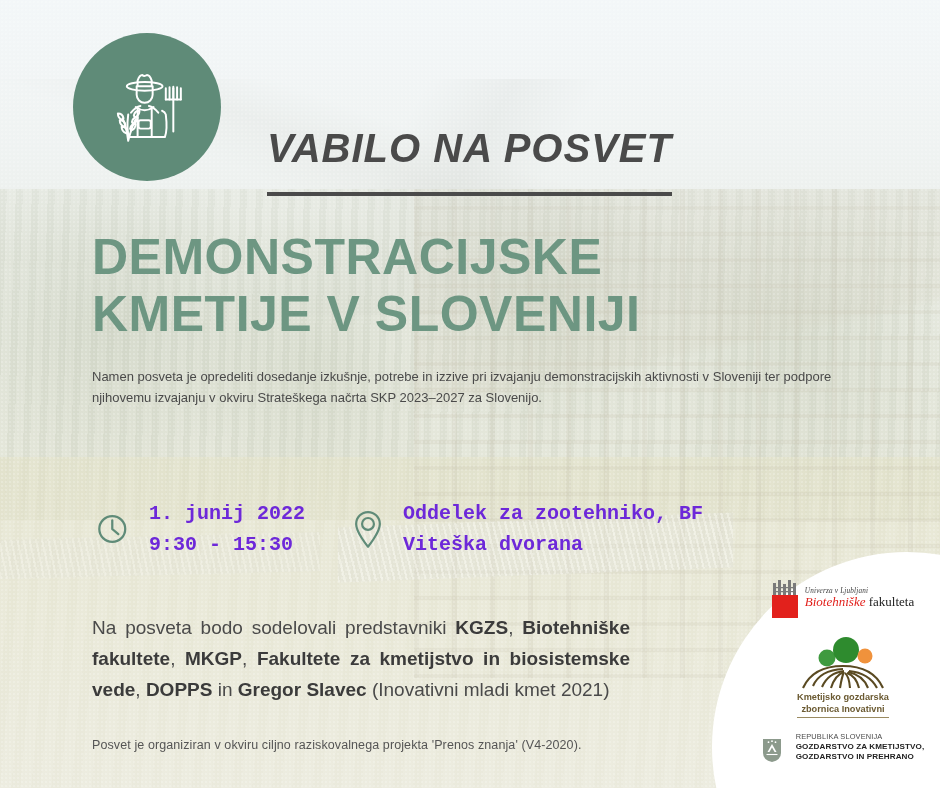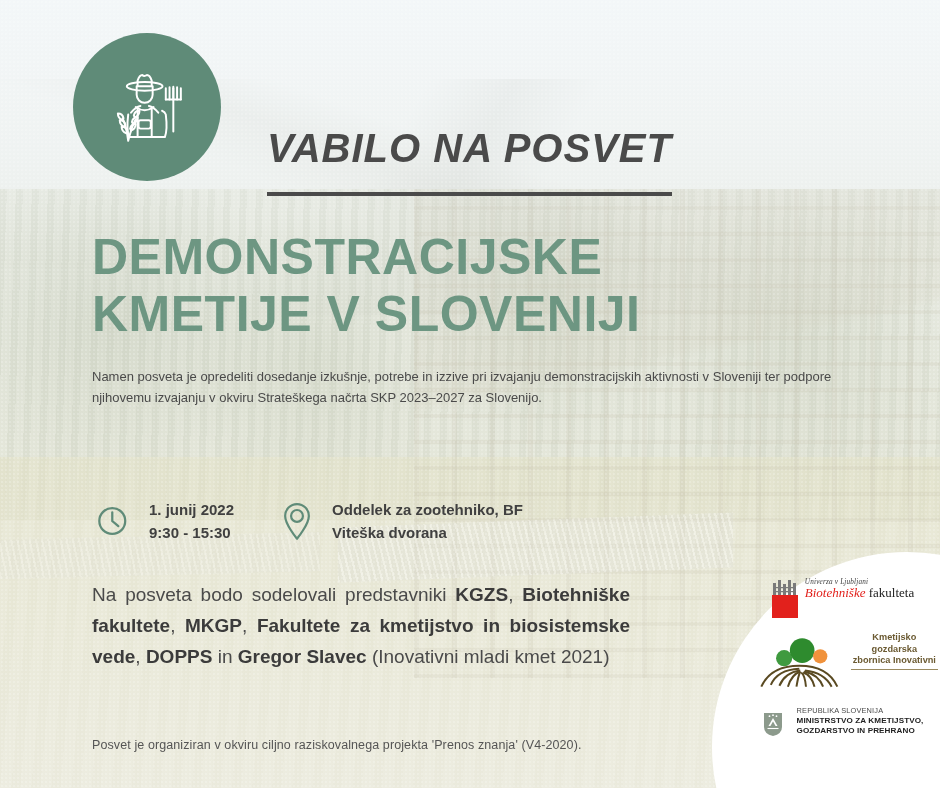--- a/index.html
+++ b/index.html
@@ -104,24 +104,24 @@
   }
 
   .lede {
     position:absolute; left:92px; top:366px; width:790px;
     font-size:13px; line-height:1.62; color:#4a4a4a;
   }
 
   .meta-row { position:absolute; left:95px; top:498px; display:flex; gap:44px; }
   .meta-item { display:flex; align-items:center; gap:16px; }
   .meta-item svg { width:38px; height:44px; flex:none; }
-  .meta-text { font-size:15px; font-weight:bold; color:#404040; line-height:1.55; }
+  .meta-text { font-size:20px; font-weight:bold; color:#6d28d9; line-height:1.55;font-family:Liberation Mono, monospace; }
 
   .participants {
-    position:absolute; left:92px; top:580px; width:538px;
+    position:absolute; left:92px; top:613px; width:538px;
     font-size:19px; line-height:1.62; color:#4a4a4a; text-align:justify;
   }
   .participants b { color:#3b3b3b; }
 
   .footnote {
     position:absolute; left:92px; top:738px; width:600px;
     font-size:12.5px; color:#555; letter-spacing:.1px;
   }
 
   
@@ -131,31 +131,31 @@
     background:#ffffff;
     z-index:6;
   }
   .logo-stack {
     position:absolute; left:748px; top:578px;
     width:190px; z-index:7;
     display:flex; flex-direction:column; align-items:center; gap:14px;
   }
 
   
-  .logo-ul { display:flex; align-items:flex-start; gap:7px; }
+  .logo-ul { display:flex; align-items:center; gap:7px; }
   .ul-mark { width:26px; }
   .ul-castle { width:26px; height:17px; display:block; }
   .ul-red { width:26px; height:23px; background:#e2211c; display:block; }
   .ul-words { line-height:1.12; }
   .ul-line1 { font-family:"Liberation Serif", serif; font-style:italic; font-size:7.2px; color:#3a3a3a; letter-spacing:.2px; }
   .ul-line2 { font-family:"Liberation Serif", serif; font-size:13px; color:#222; white-space:nowrap; }
   .ul-line2 i { color:#e2211c; font-style:italic; }
 
   
-  .logo-kgzs { display:flex; align-items:flex-start; }
+  .logo-kgzs { display:flex; flex-direction:column; align-items:center; }
   .logo-kgzs svg { width:108px; height:60px; display:block; }
   .kgzs-words { font-size:9.2px; font-weight:bold; color:#6b5a32; text-align:center; line-height:1.25; border-bottom:1px solid #9a8a60; padding-bottom:2px; }
 
   
   .logo-min { display:flex; align-items:flex-end; gap:14px; }
   .logo-min svg { width:20px; height:25px; flex:none; }
   .min-words { line-height:1.3; }
   .min-l1 { font-size:7.4px; color:#4a4a4a; letter-spacing:.15px; }
   .min-l2 { font-size:8.1px; font-weight:bold; color:#222; letter-spacing:.1px; }
 </style>
@@ -295,21 +295,21 @@
           <path d="M1 1 h18 v14 q0 7 -9 9 q-9-2 -9-9z" fill="#8c9a8c"></path>
           <path d="M10 6 l4.5 8 h-9z" fill="#ffffff"></path>
           <path d="M10 9.5 l2.6 4.5 h-5.2z" fill="#8c9a8c"></path>
           <path d="M4.5 16.5 h11" stroke="#ffffff" stroke-width="1.1" fill="none"></path>
           <circle cx="6.5" cy="4.2" r=".9" fill="#ffffff"></circle>
           <circle cx="10" cy="3.2" r=".9" fill="#ffffff"></circle>
           <circle cx="13.5" cy="4.2" r=".9" fill="#ffffff"></circle>
         </svg>
         <div class="min-words">
           <div class="min-l1">REPUBLIKA SLOVENIJA</div>
-          <div class="min-l2">MINISTRSTVO ZA KMETIJSTVO,</div>
+          <div class="min-l2">GOZDARSTVO ZA KMETIJSTVO,</div>
           <div class="min-l2">GOZDARSTVO IN PREHRANO</div>
         </div>
       </div>
 
     </div>
 
   </div>
 </div>
 
 </body></html>

